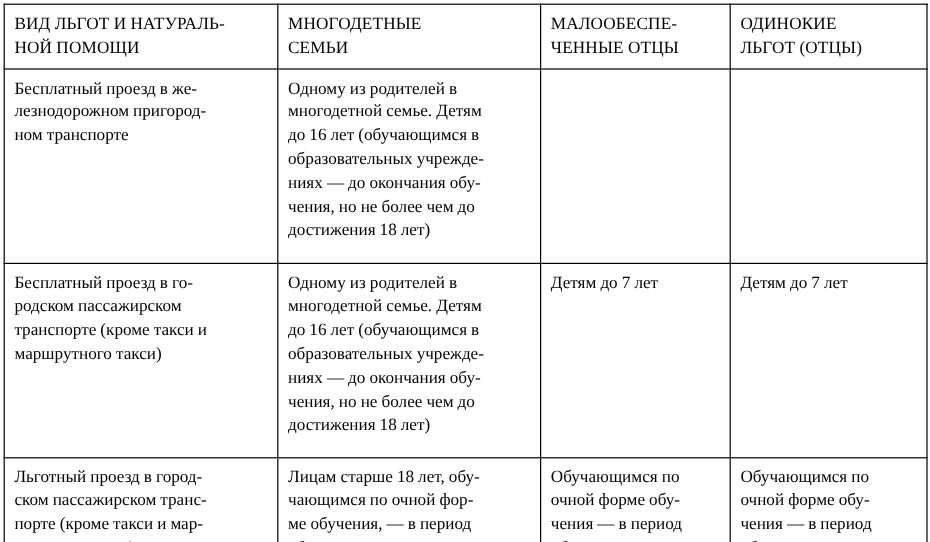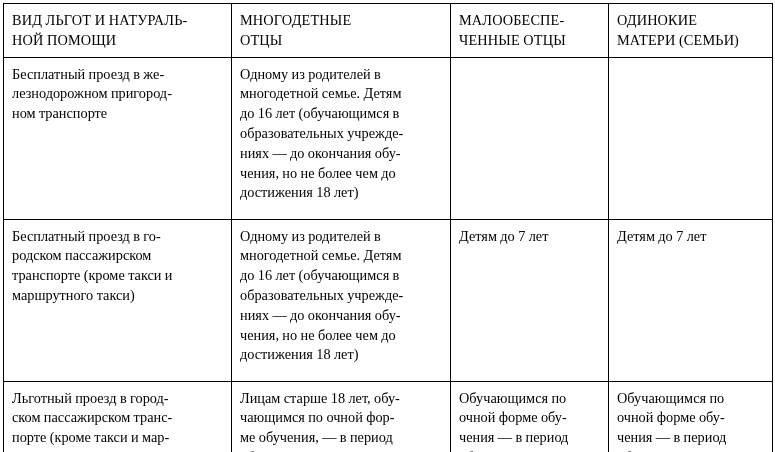--- a/index.html
+++ b/index.html
@@ -80,29 +80,29 @@
       <col class="col-single">
     </colgroup>
     <thead>
       <tr>
         <th>
           <span class="cell-text">ВИД ЛЬГОТ И НАТУРАЛЬ-
 НОЙ ПОМОЩИ</span>
         </th>
         <th>
           <span class="cell-text">МНОГОДЕТНЫЕ
-ОТЦЫ</span>
+СЕМЬИ</span>
         </th>
         <th>
           <span class="cell-text">МАЛООБЕСПЕ-
 ЧЕННЫЕ ОТЦЫ</span>
         </th>
         <th>
           <span class="cell-text">ОДИНОКИЕ
-МАТЕРИ (СЕМЬИ)</span>
+ЛЬГОТ (ОТЦЫ)</span>
         </th>
       </tr>
     </thead>
     <tbody>
       <tr class="r1">
         <td>
           <span class="cell-text">Бесплатный проезд в же-
 лезнодорожном пригород-
 ном транспорте</span>
         </td>

